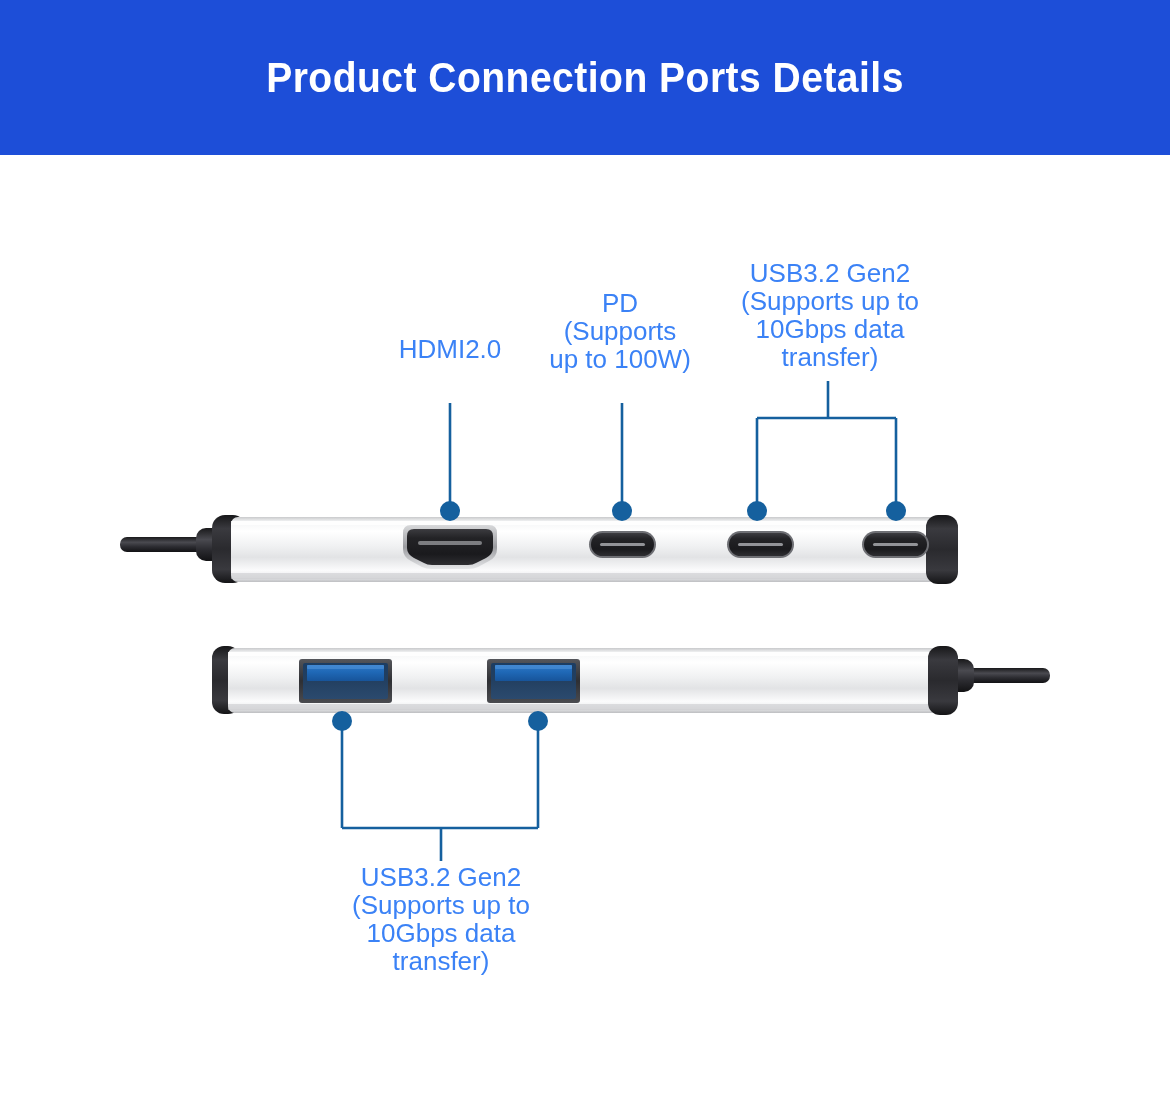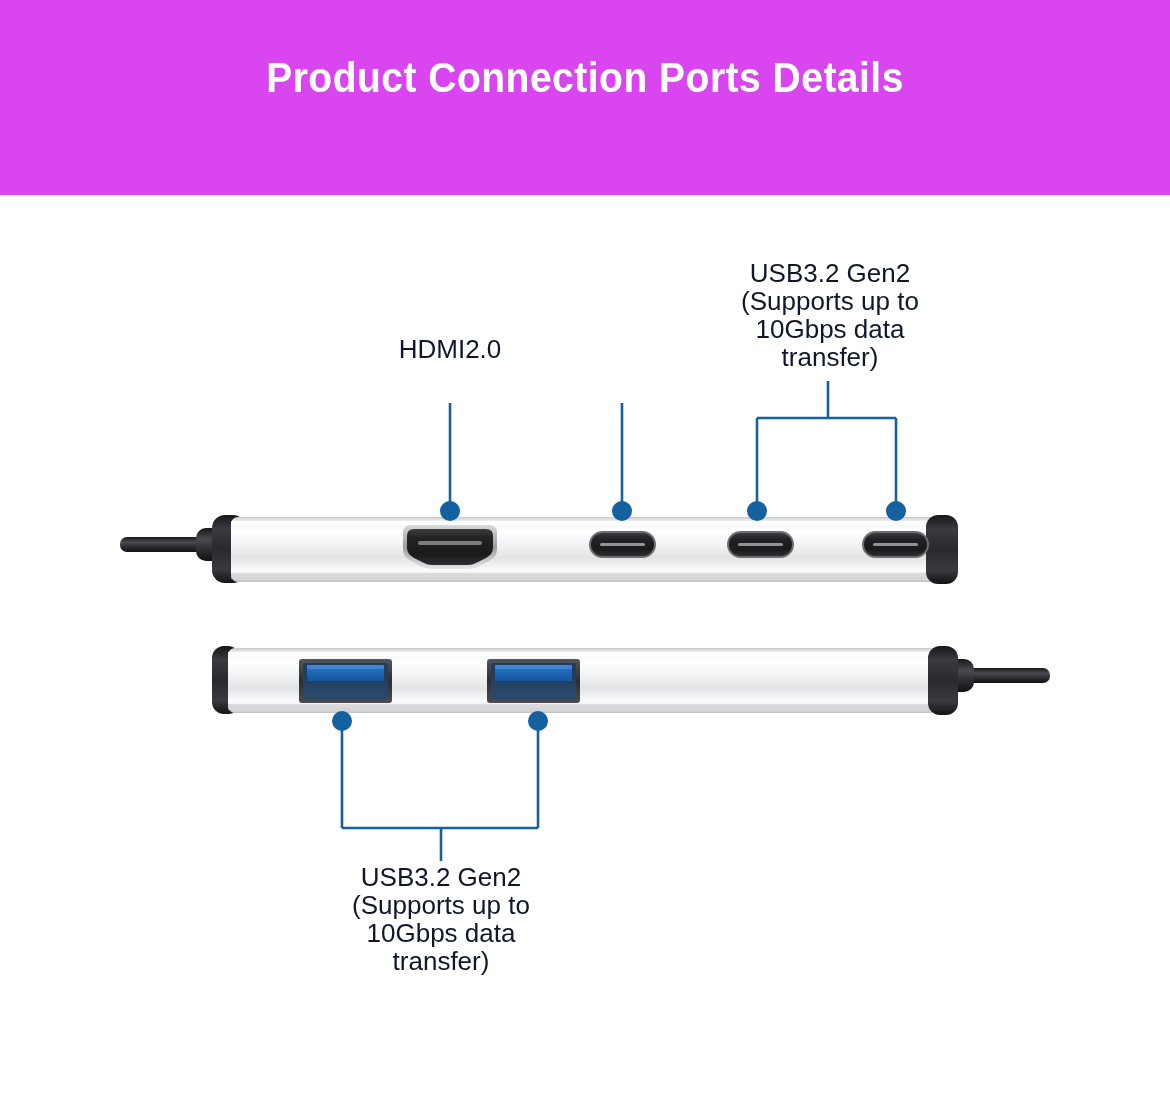--- a/index.html
+++ b/index.html
@@ -14,22 +14,22 @@
     overflow: hidden;
     font-family: "Liberation Sans", sans-serif;
   }
 
   
   #header-bar {
     position: absolute;
     left: 0;
     top: 0;
     width: 1170px;
-    height: 195px;
-    background: #d946ef;
+    height: 155px;
+    background: #1d4ed8;
   }
   #header-title {
     position: absolute;
     left: 0;
     top: 0;
     width: 1170px;
     height: 155px;
     display: flex;
     align-items: center;
     justify-content: center;
@@ -54,21 +54,21 @@
     position: absolute;
     left: 0;
     top: 0;
     width: 1170px;
     height: 958px;
   }
 
   
   .label {
     position: absolute;
-    color: #0f172a;
+    color: #3b82f6;
     font-size: 26px;
     line-height: 28px;
     text-align: center;
     white-space: pre-line;
     font-family: "Liberation Sans", sans-serif;
   }
   #label-hdmi {
     left: 330px;
     top: 180px;
     width: 240px;
@@ -248,20 +248,23 @@
       <circle cx="622" cy="356" r="10"></circle>
       <circle cx="757" cy="356" r="10"></circle>
       <circle cx="896" cy="356" r="10"></circle>
       <circle cx="342" cy="566" r="10"></circle>
       <circle cx="538" cy="566" r="10"></circle>
     </g>
   </svg>
 
   <div class="label" id="label-hdmi">HDMI2.0</div>
 
+  <div class="label" id="label-pd">PD
+(Supports
+up to 100W)</div>
 
   <div class="label" id="label-usbc">USB3.2 Gen2
 (Supports up to
 10Gbps data
 transfer)</div>
 
   <div class="label" id="label-usba">USB3.2 Gen2
 (Supports up to
 10Gbps data
 transfer)</div>

